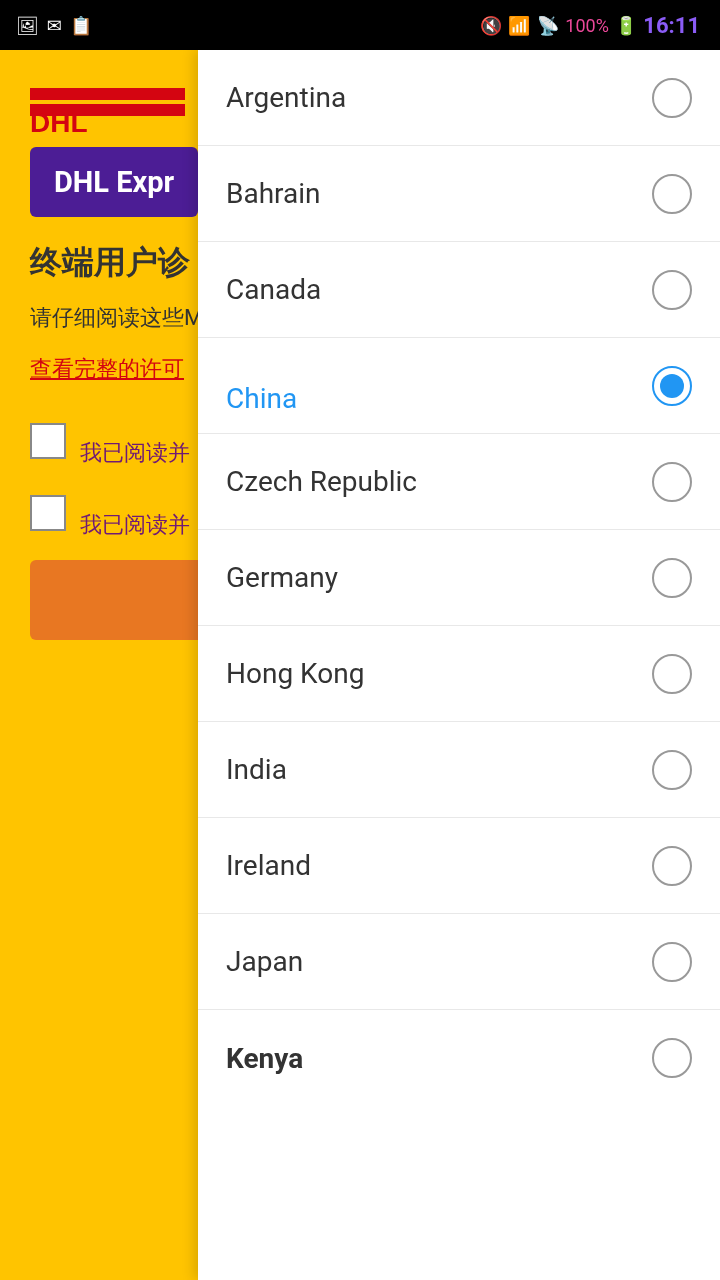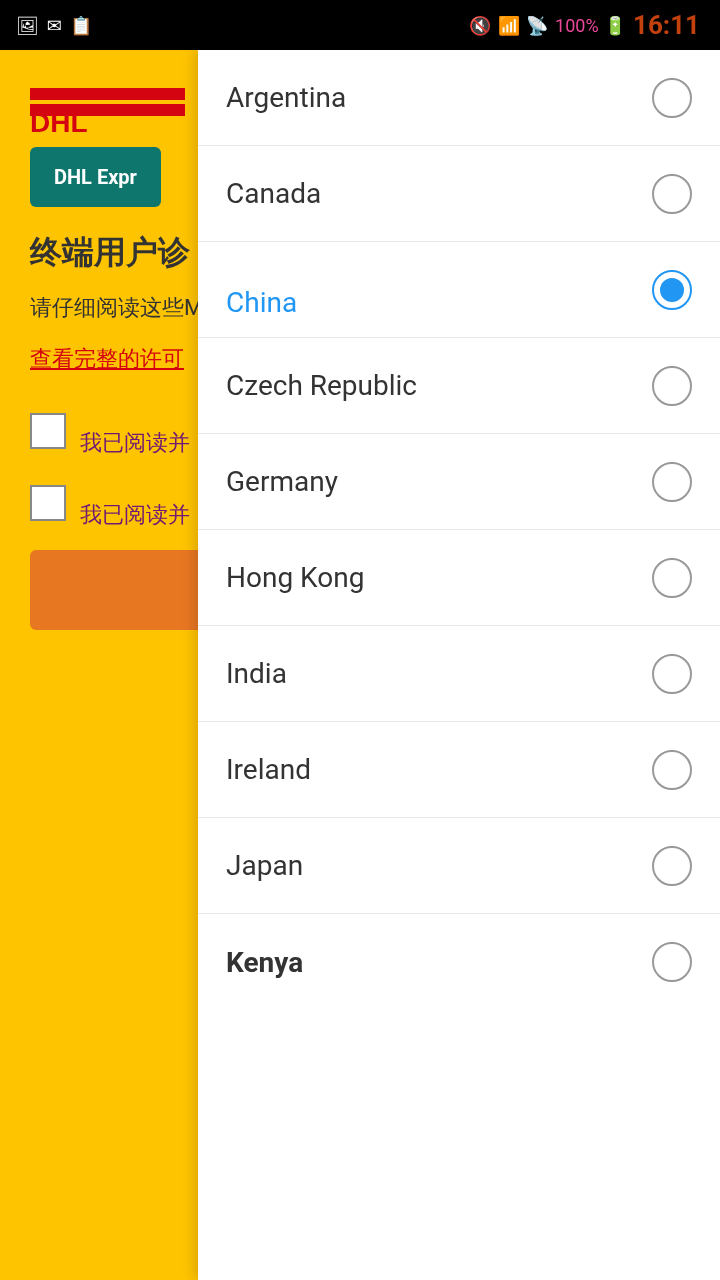--- a/index.html
+++ b/index.html
@@ -35,43 +35,43 @@
       position: absolute;
       left: 16px;
       display: flex;
       gap: 8px;
     }
     .status-icon {
       color: white;
       font-size: 18px;
     }
     .status-time {
-      color: #c2410c;
-      font-size: 26px;
+      color: #8b5cf6;
+      font-size: 22px;
       font-weight: bold;
     }
     .status-battery {
       color: #ec4899;
       font-size: 18px;
     }
 
     
     .bg-content {
       position: absolute;
       top: 50px;
       left: 0;
       width: 720px;
       height: 1230px;
       background: #FFC400;
       padding: 30px 30px;
     }
     .dhl-express-btn {
-      background: #0f766e;
+      background: #4c1d95;
       color: white;
-      font-size: 20px;
+      font-size: 29px;
       font-weight: bold;
       padding: 18px 24px;
       border-radius: 6px;
       display: inline-block;
       margin-bottom: 20px;
       max-width: 200px;
       overflow: hidden;
     }
     .bg-title {
       font-size: 32px;
@@ -238,20 +238,24 @@
   <div class="bg-button"></div>
 </div>
 
 <div class="dropdown-overlay">
   <ul class="country-list" id="country-list">
   <li class="country-item">
         <span class="country-name">Argentina</span>
         <div class="radio-btn"></div>
       </li>
       <li class="country-item">
+        <span class="country-name">Bahrain</span>
+        <div class="radio-btn"></div>
+      </li>
+      <li class="country-item">
         <span class="country-name">Canada</span>
         <div class="radio-btn"></div>
       </li>
       <li class="country-item">
         <span class="country-name selected">China</span>
         <div class="radio-btn selected"></div>
       </li>
       <li class="country-item">
         <span class="country-name">Czech Republic</span>
         <div class="radio-btn"></div>

